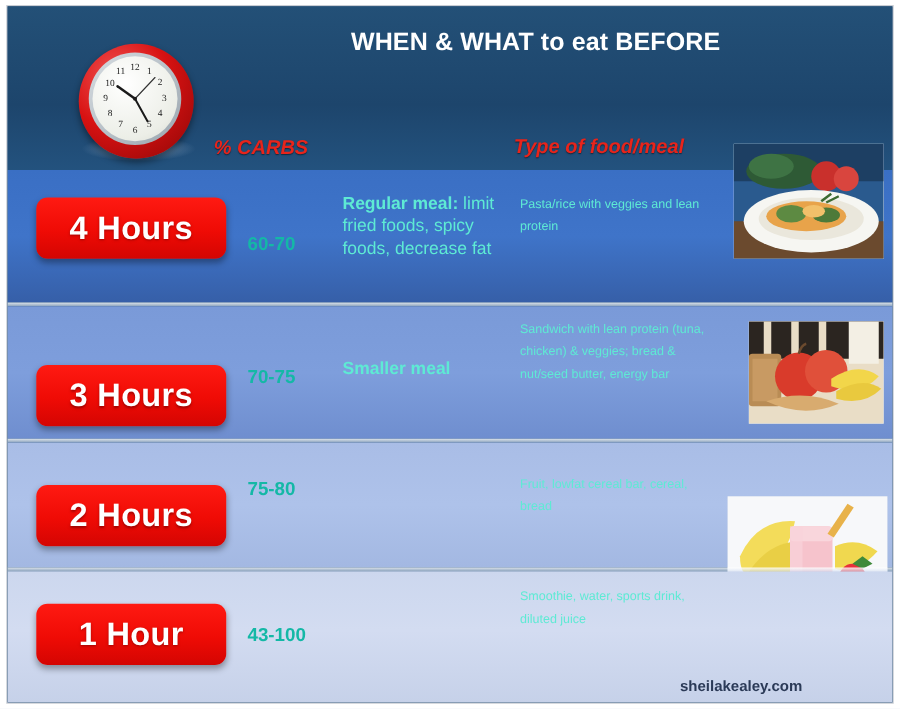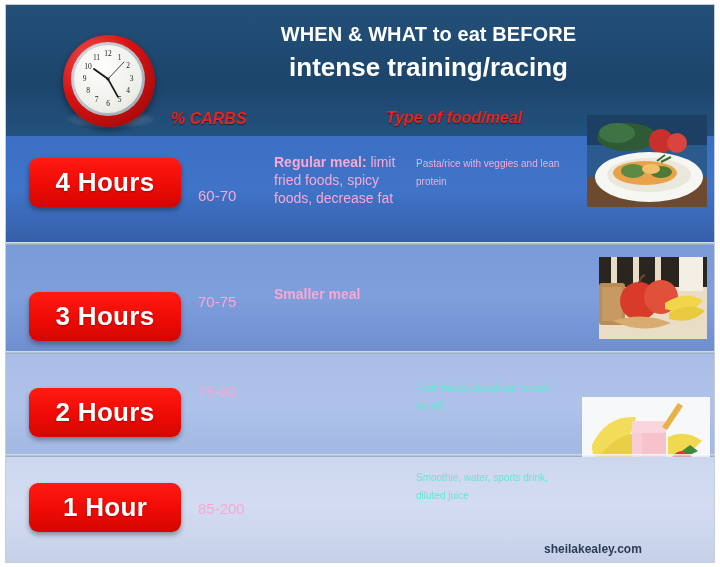--- a/index.html
+++ b/index.html
@@ -118,21 +118,21 @@
   .col-head {
     position: absolute;
     font-size: 16px;
     font-weight: bold;
     color: #e8241b;
     text-shadow: 0 1px 1px rgba(0,0,0,0.5);
     white-space: nowrap;
     font-style: italic;
   }
   .col-head-carbs { left: 165px; top: 105px; }
-  .col-head-type  { left: 380px; top: 104px; }
+  .col-head-type  { left: 405px; top: 104px; }
 
   
   .row {
     position: absolute;
     left: 0;
     width: 708px;
     overflow: hidden;
   }
   .row-sep {
     position: absolute;
@@ -170,43 +170,43 @@
     color: #ffffff;
     letter-spacing: 0.3px;
     text-shadow: 0 1px 2px rgba(120,0,0,0.65);
     white-space: nowrap;
   }
 
   .pct {
     position: absolute;
     left: 192px;
     font-size: 15px;
-    font-weight: normal;
-    color: #f9a8d4;
+    font-weight: bold;
+    color: #14b8a6;
     white-space: nowrap;
   }
 
   .meal {
     position: absolute;
     left: 268px;
     width: 130px;
     font-size: 14px;
     line-height: 18px;
   }
   .meal strong { font-weight: bold; }
 
   .food {
     position: absolute;
     left: 410px;
     width: 152px;
     font-size: 10px;
     line-height: 18px;
   }
 
-  .txt-light { color: #f9a8d4; }
+  .txt-light { color: #5eead4; }
   .txt-dark  { color: #5eead4; }
 
   
   .photo {
     position: absolute;
     overflow: hidden;
     background: #dfe5ee;
   }
   .photo svg { display: block; }
 
@@ -256,21 +256,20 @@
             <line x1="34" y1="34" x2="20" y2="24" stroke="#1a1a1a" stroke-width="2" stroke-linecap="round"></line>
             <line x1="34" y1="34" x2="44" y2="52" stroke="#1a1a1a" stroke-width="1.6" stroke-linecap="round"></line>
             <line x1="34" y1="34" x2="50" y2="17" stroke="#333333" stroke-width="0.9" stroke-linecap="round"></line>
             <circle cx="34" cy="34" r="1.6" fill="#1a1a1a"></circle>
           </svg>
         </div>
       </div>
 
       <div class="title-wrap">
         <div class="title-line1">WHEN &amp; WHAT to eat BEFORE</div>
-        <div class="title-line2">intense training/racing</div>
       </div>
 
       <div class="col-head col-head-carbs">% CARBS</div>
       <div class="col-head col-head-type">Type of food/meal</div>
     </div>
 
     <div class="row row-1"></div>
     <div class="badge" style="top:153px">
       <span class="badge-label">4 Hours</span>
     </div>
@@ -300,20 +299,21 @@
     <div class="row-sep sep-1"></div>
 
     <div class="row row-2"></div>
     <div class="badge" style="top:287px">
       <span class="badge-label">3 Hours</span>
     </div>
     <div class="pct" style="top:288px">70-75</div>
     <div class="meal txt-light" style="top:280px">
       <strong>Smaller meal</strong><span></span>
     </div>
+    <div class="food txt-light" style="top:250px">Sandwich with lean protein (tuna, chicken) &amp; veggies; bread &amp; nut/seed butter, energy bar</div>
     <div class="photo photo-2">
       <svg width="108" height="82" viewBox="0 0 108 82">
         <rect width="108" height="82" fill="#e9ddc6"></rect>
         <rect x="0" y="0" width="108" height="30" fill="#2b2520"></rect>
         <rect x="12" y="0" width="6" height="30" fill="#e9ddc6"></rect>
         <rect x="34" y="0" width="6" height="30" fill="#e9ddc6"></rect>
         <rect x="56" y="0" width="6" height="30" fill="#e9ddc6"></rect>
         <rect x="80" y="0" width="24" height="34" fill="#f3efe4"></rect>
         <rect x="0" y="26" width="26" height="42" rx="3" fill="#b98c55"></rect>
         <rect x="3" y="30" width="20" height="34" fill="#c89a63"></rect>
@@ -363,19 +363,19 @@
           <path d="M100 54 l8 -6 l8 6 l-8 4 z"></path>
         </g>
       </svg>
     </div>
     <div class="row-sep sep-3"></div>
 
     <div class="row row-4"></div>
     <div class="badge" style="top:478px">
       <span class="badge-label">1 Hour</span>
     </div>
-    <div class="pct" style="top:495px">85-200</div>
+    <div class="pct" style="top:495px">43-100</div>
     <div class="food txt-dark" style="top:464px">Smoothie, water, sports drink, diluted juice</div>
 
     <div class="credit">sheilakealey.com</div>
 
   </div>
 </div>
 
 </body></html>

